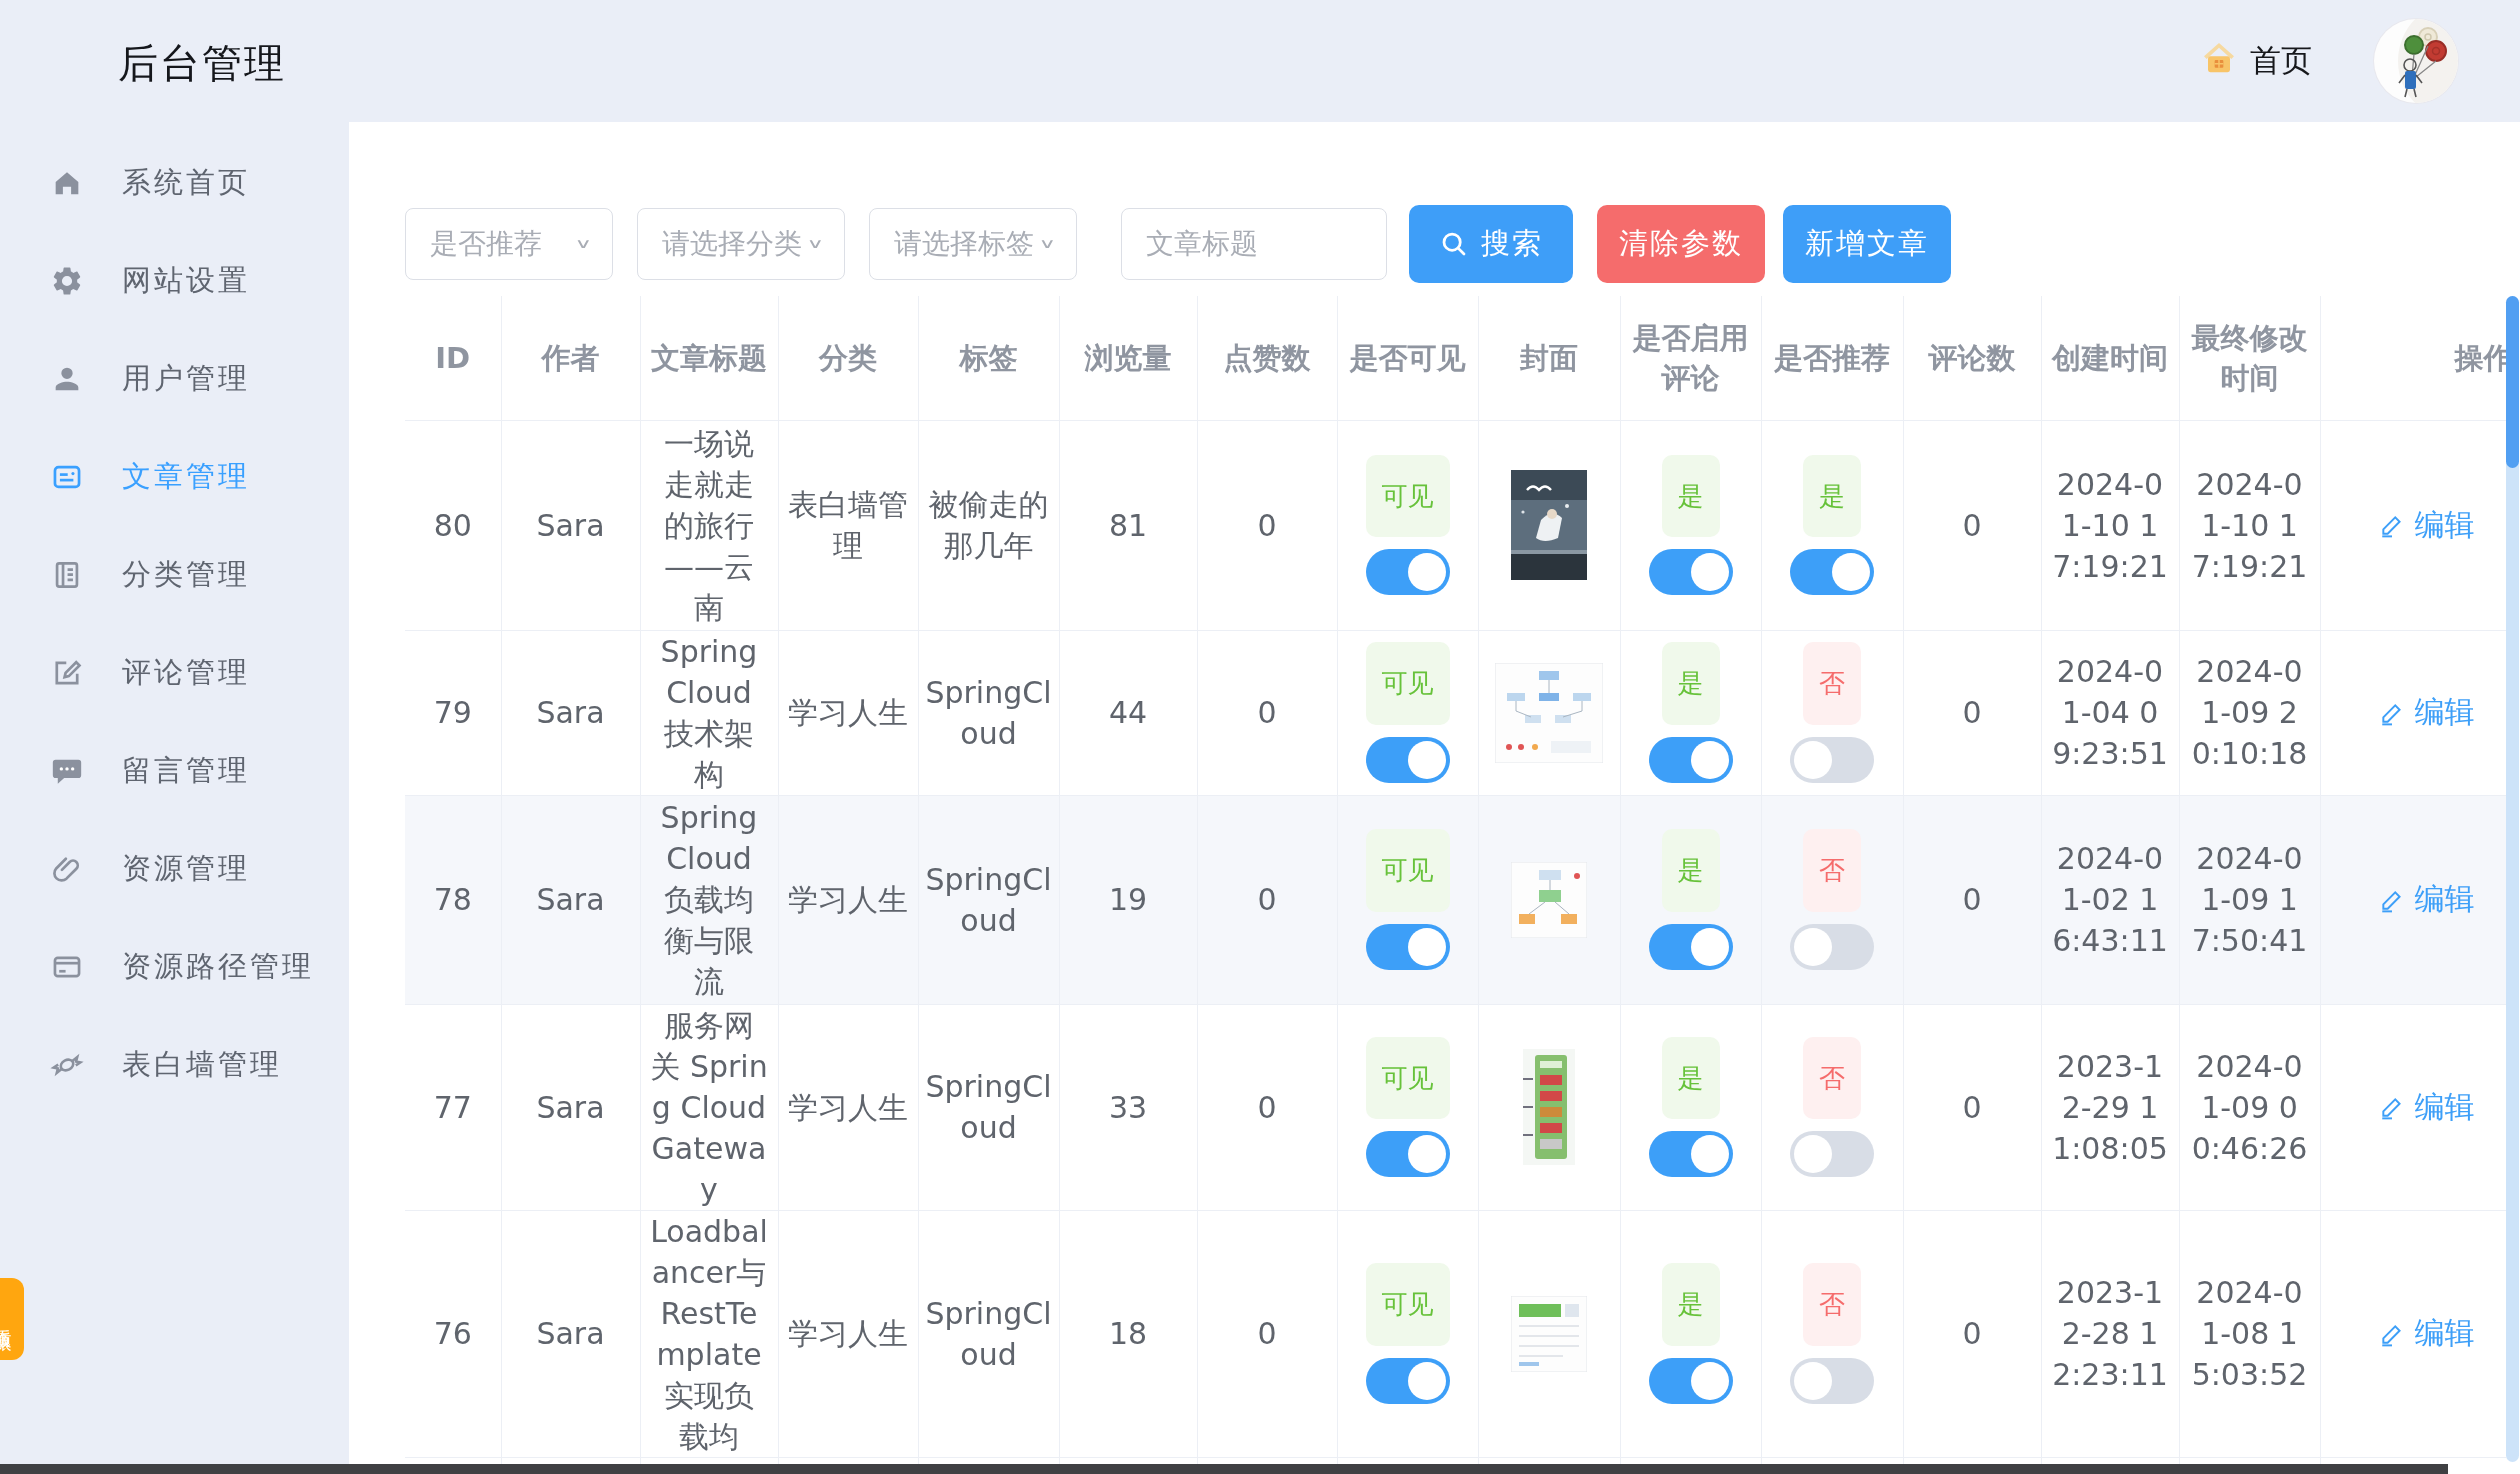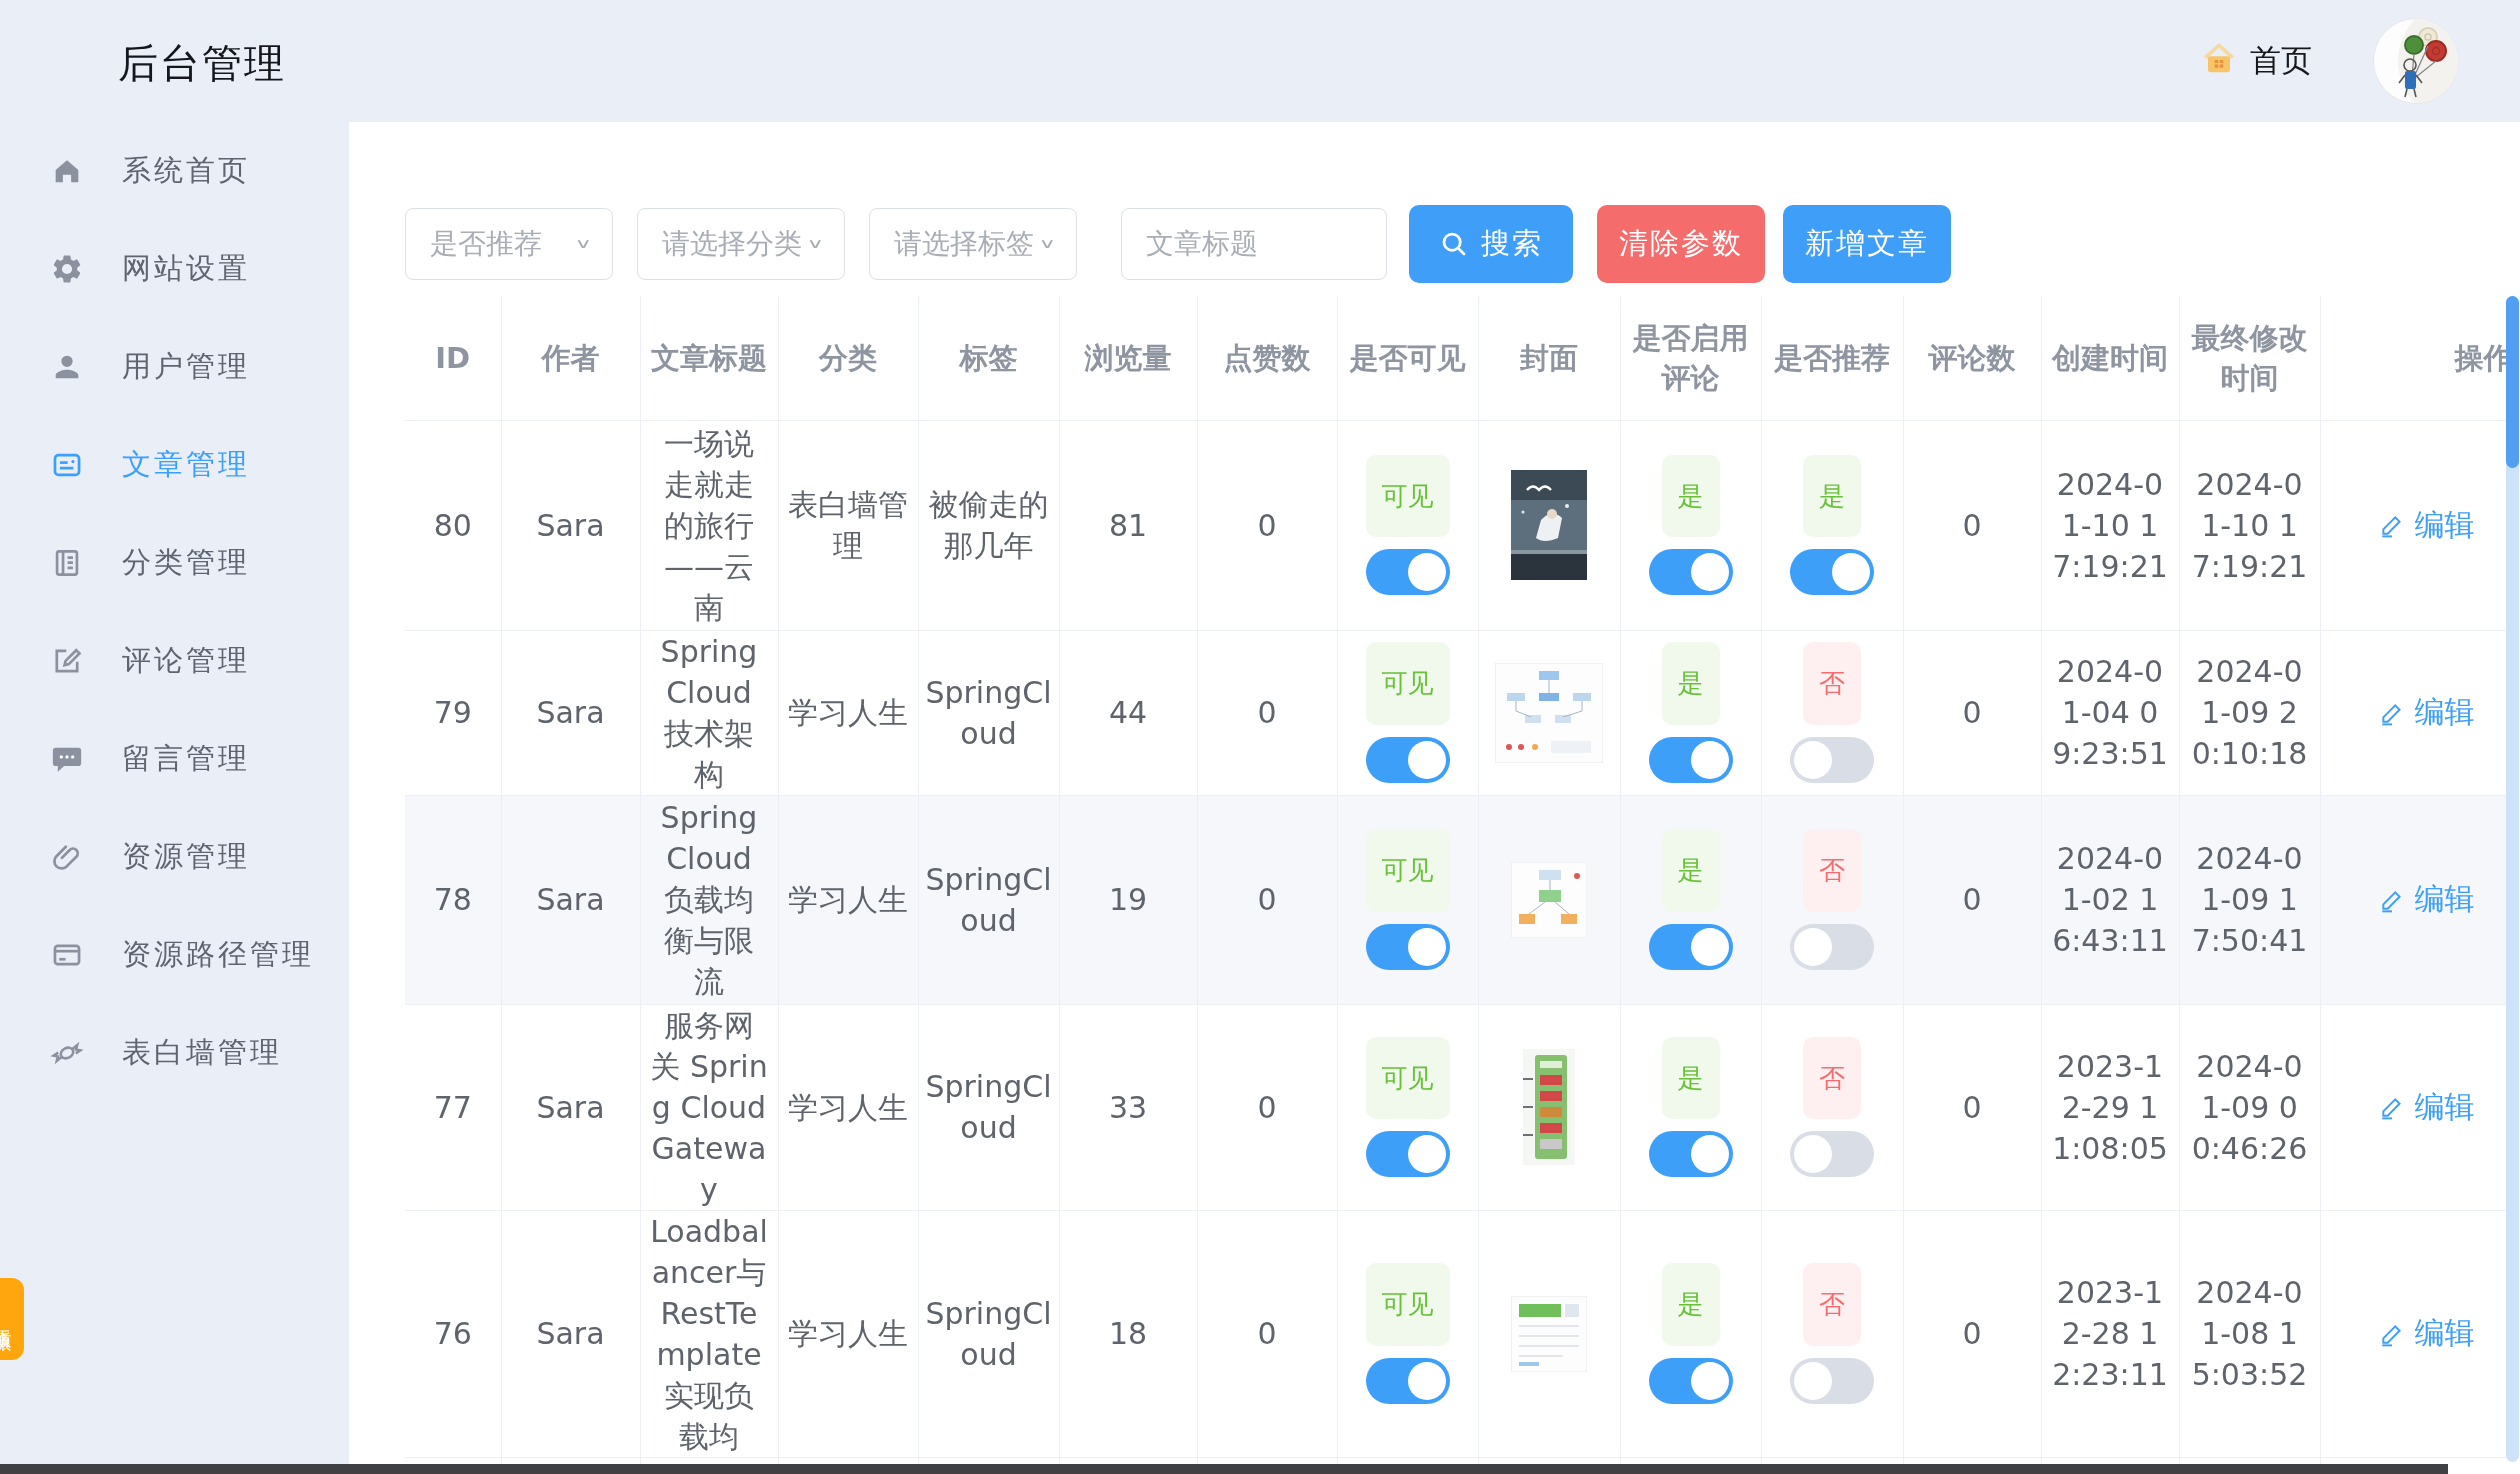--- a/index.html
+++ b/index.html
@@ -8,21 +8,21 @@
 
   
   .topbar { position:absolute; left:0; top:0; width:2520px; height:122px; }
   .logo { position:absolute; left:118px; top:36px; font-size:40px; font-weight:400; color:#15171c; letter-spacing:2px; }
   .top-right { position:absolute; right:62px; top:0; height:122px; display:flex; align-items:center; gap:20px; }
   .home-link { display:flex; align-items:center; gap:10px; cursor:pointer; }
   .home-link span { font-size:31px; color:#17181c; }
   .avatar { width:84px; height:84px; border-radius:50%; background:#fdfdfd; margin-left:42px; overflow:hidden; box-shadow:0 0 0 1px #e8e8ee; }
 
   
-  .sidebar { position:absolute; left:0; top:122px; width:373px; bottom:0; }
+  .sidebar { position:absolute; left:0; top:134px; width:373px; bottom:0; }
   .side-item { height:98px; display:flex; align-items:center; padding-left:50px; gap:38px; cursor:pointer; }
   .side-item .lbl { font-size:29px; color:#5f6570; letter-spacing:3px; }
   .side-item.active .lbl { color:#3aa0ff; }
 
   
   .content { position:absolute; left:349px; top:122px; right:0; bottom:0; background:#ffffff; }
 
   
   .filterbar { position:absolute; left:56px; top:82px; display:flex; align-items:center; height:80px; }
   .sel { width:208px; height:72px; border:1px solid #dcdfe6; border-radius:8px; background:#fff;

